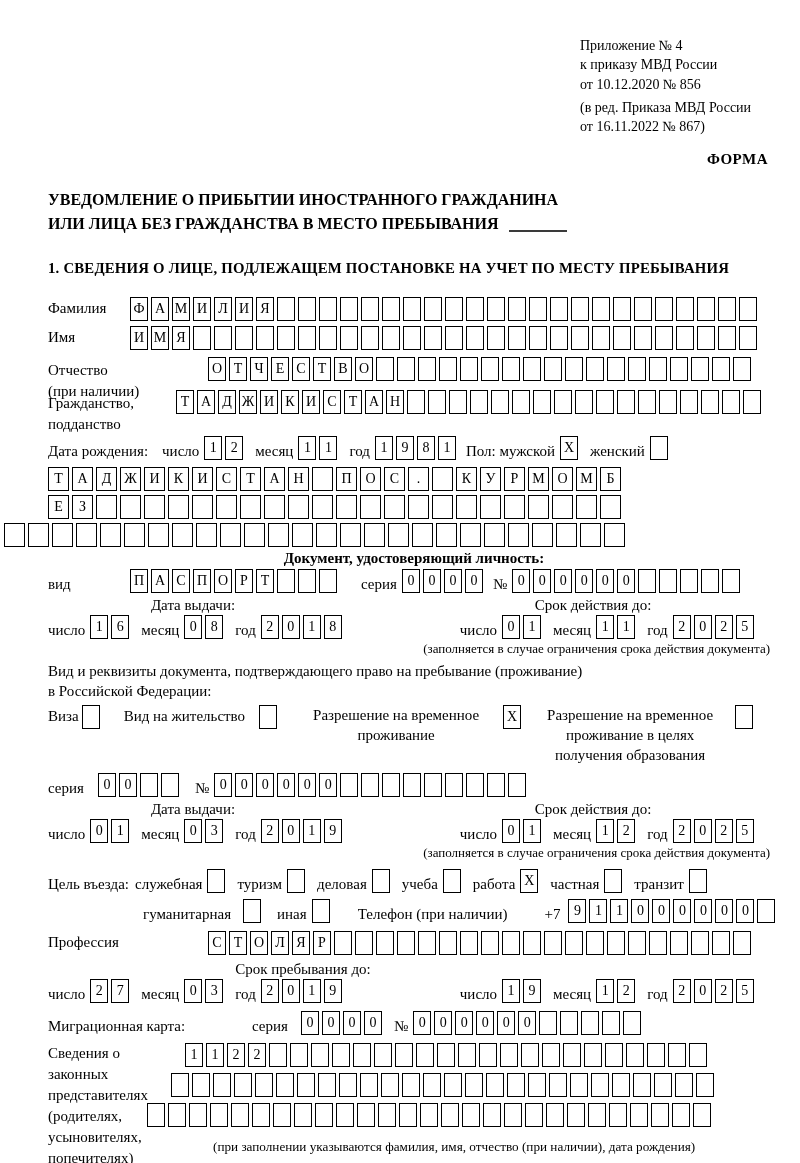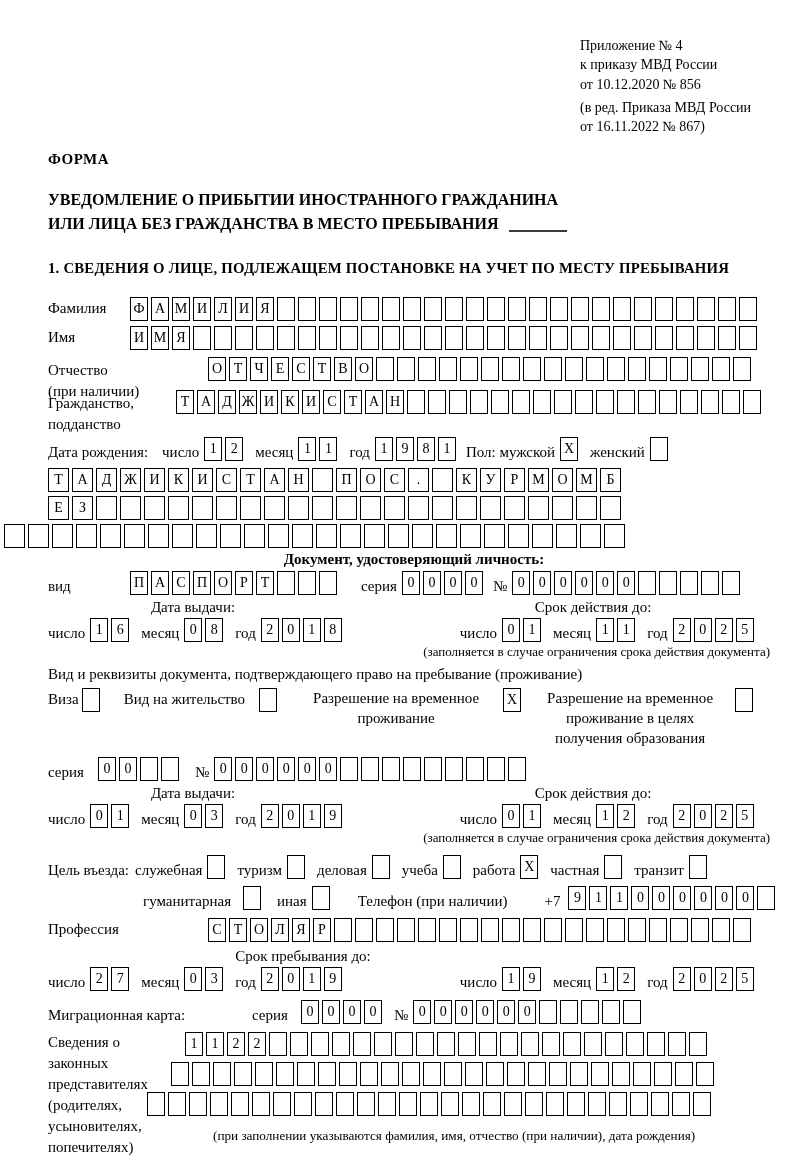--- a/index.html
+++ b/index.html
@@ -3,36 +3,36 @@
 <meta charset="utf-8">
 <style>
   * { margin:0; padding:0; box-sizing:border-box; }
   html,body { background:#ffffff; }
   .page {
     width:800px; height:1163px; margin:0 auto; background:#fff; color:#000;
     font-family:"Liberation Serif","DejaVu Serif",serif; font-size:15px;
     padding:36px 20px 10px 48px; overflow:hidden; position:relative;
   }
   .hdr-block { width:190px; margin-left:auto; margin-right:10px; font-size:14px; line-height:1.38; }
-  .forma { text-align:left; font-weight:bold; font-size:15px; margin:14px 12px 0 0; letter-spacing:.5px; }
+  .forma { text-align:right; font-weight:bold; font-size:15px; margin:14px 12px 0 0; letter-spacing:.5px; }
   .title { text-align:left; font-weight:bold; font-size:16px; line-height:1.5; margin-top:20px; }
   .blank-line { display:inline-block; width:58px; border-bottom:2px solid #3a3a3a; transform:translateY(3px); margin-left:10px; }
   .sec1 { font-weight:bold; font-size:14.8px; margin-top:24px; letter-spacing:.2px; }
   .frow { display:flex; align-items:flex-start; }
   .lbl { padding-top:3px; }
   .lbl2 { height:24px; line-height:21px; }
   .lbl2 .l2 { display:block; }
   .cells { display:flex; gap:3px; }
   .cell {
     width:18px; height:24px; border:1.6px solid #000; flex:0 0 auto;
     display:flex; align-items:center; justify-content:center; font-size:14px;
   }
   .w .cell { width:21px; }
   .dg { display:flex; align-items:flex-end; }
-  .dg .t { margin:8px 5px 0 12px; }
+  .dg .t { margin:0 5px 0 12px; }
   .dg .t:first-child { margin-left:0; }
   .center-b { text-align:center; font-weight:bold; margin-top:3px; }
   .note { font-size:13px; text-align:right; padding-right:10px; margin-top:2px; }
   .chk-lbl { text-align:center; line-height:20px; }
   .inline { display:flex; align-items:center; }
   .dlabels { display:flex; margin-top:4px; }
   .bottom-note { font-size:13.2px; margin-top:12px; margin-left:28px; }
 </style>
 </head>
 <body>
@@ -389,20 +389,21 @@
         <span class="cell">2</span>
         <span class="cell">0</span>
         <span class="cell">2</span>
         <span class="cell">5</span>
       </span>
   </div>
   <div class="note">(заполняется в случае ограничения срока действия документа)</div>
 
   <div style="margin-top:4px; line-height:20px">
     <div>Вид и реквизиты документа, подтверждающего право на пребывание (проживание)</div>
+    <div>в Российской Федерации:</div>
   </div>
 
   <div class="frow" style="margin-top:4px">
     <span class="inline">
       <span>Виза</span>
       <span class="cells" style="margin-left:3px">
           <span class="cell"></span>
         </span>
     </span>
     <span class="inline" style="margin-left:24px">

